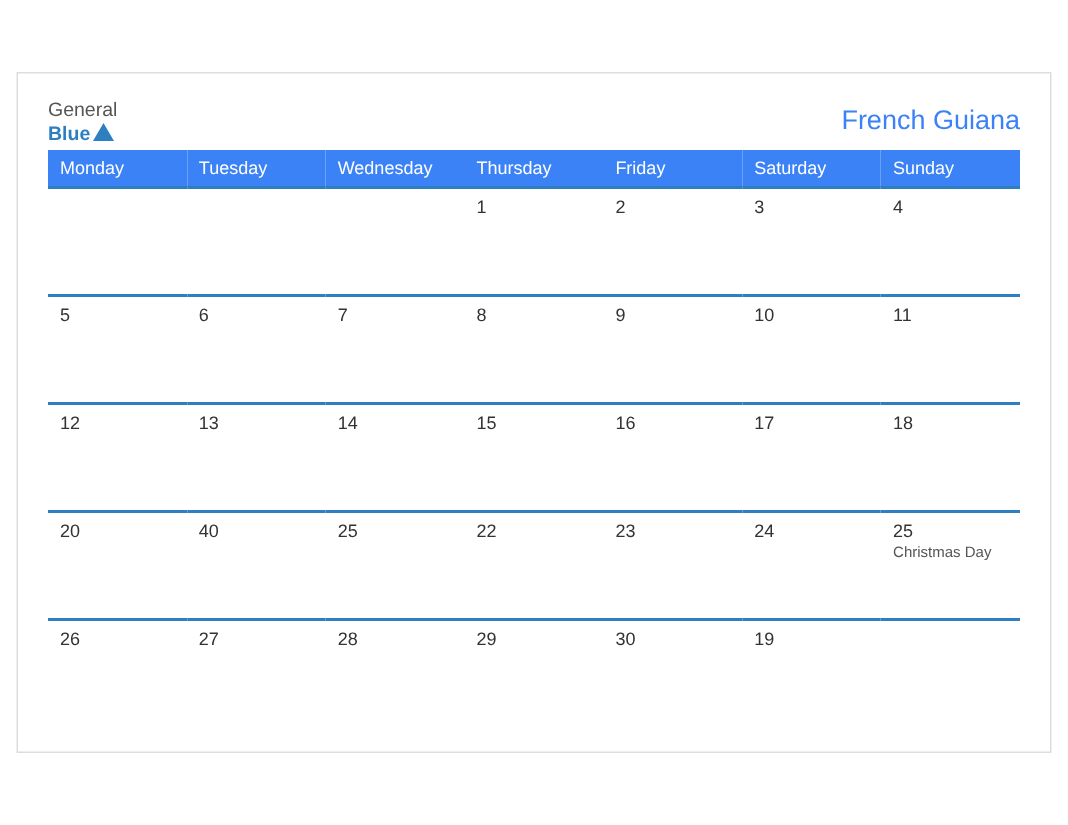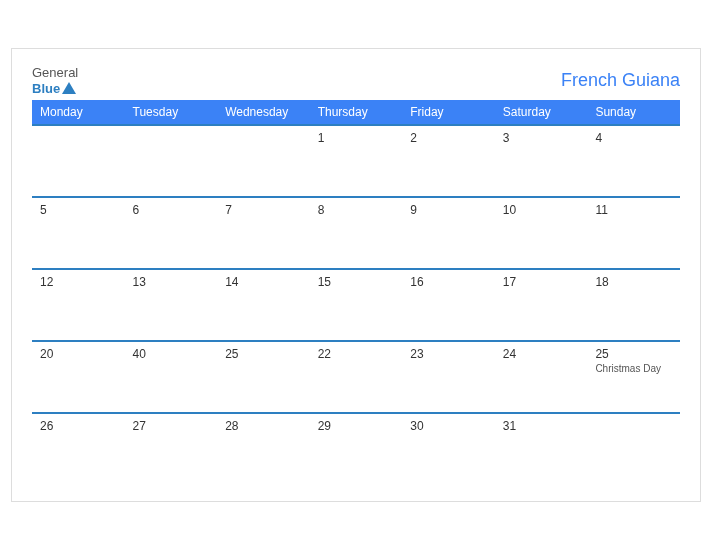--- a/index.html
+++ b/index.html
@@ -231,21 +231,21 @@
           <td>
             <div class="day-num">28</div>
           </td>
           <td>
             <div class="day-num">29</div>
           </td>
           <td>
             <div class="day-num">30</div>
           </td>
           <td>
-            <div class="day-num">31</div>
+            <div class="day-num">19</div>
           </td>
           <td>
             <div class="day-num"></div>
           </td>
         </tr>
       </tbody>
   </table>
 </div>
 
 </body></html>

